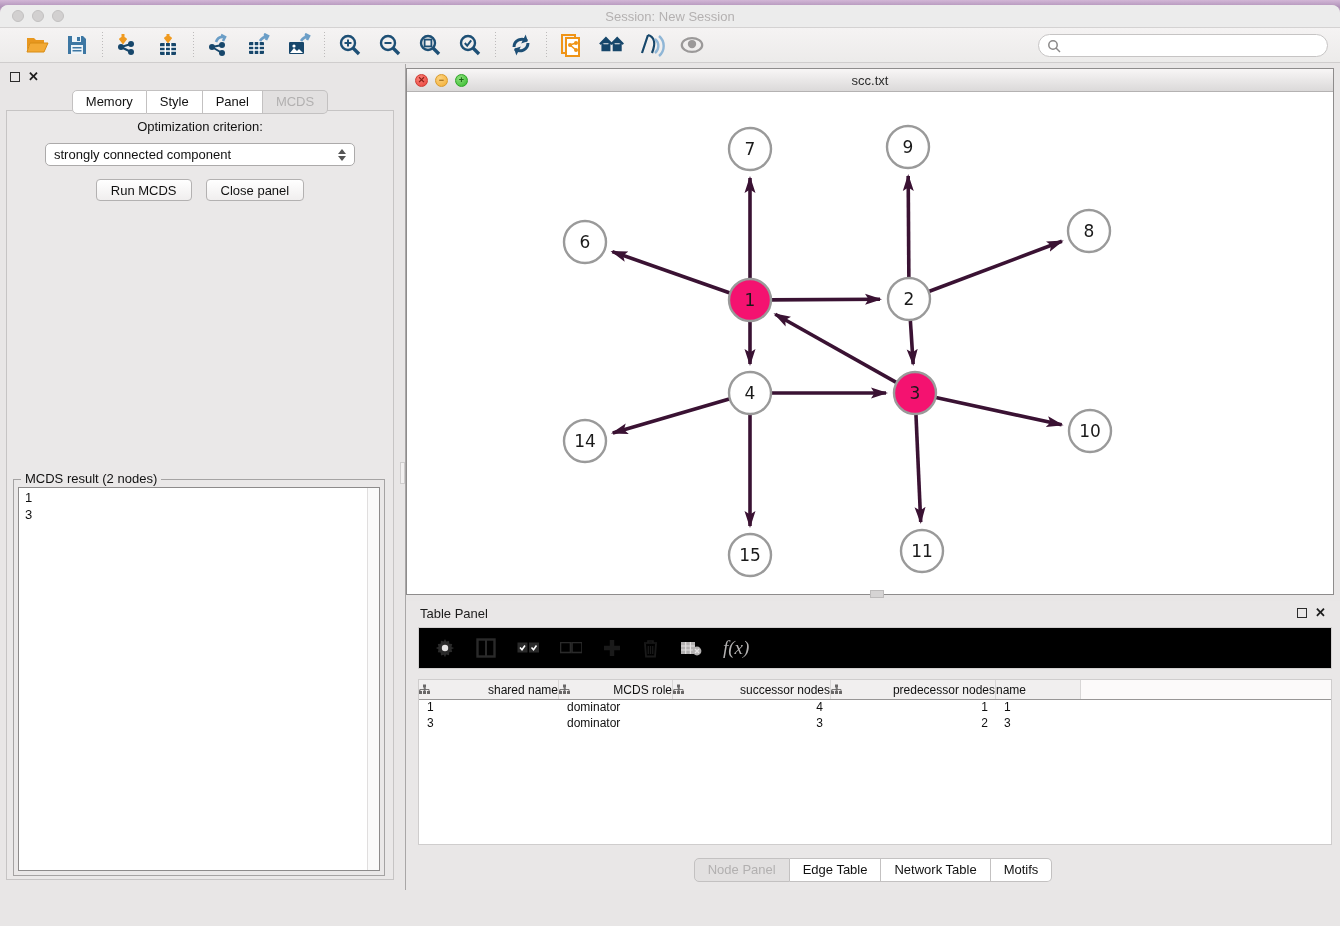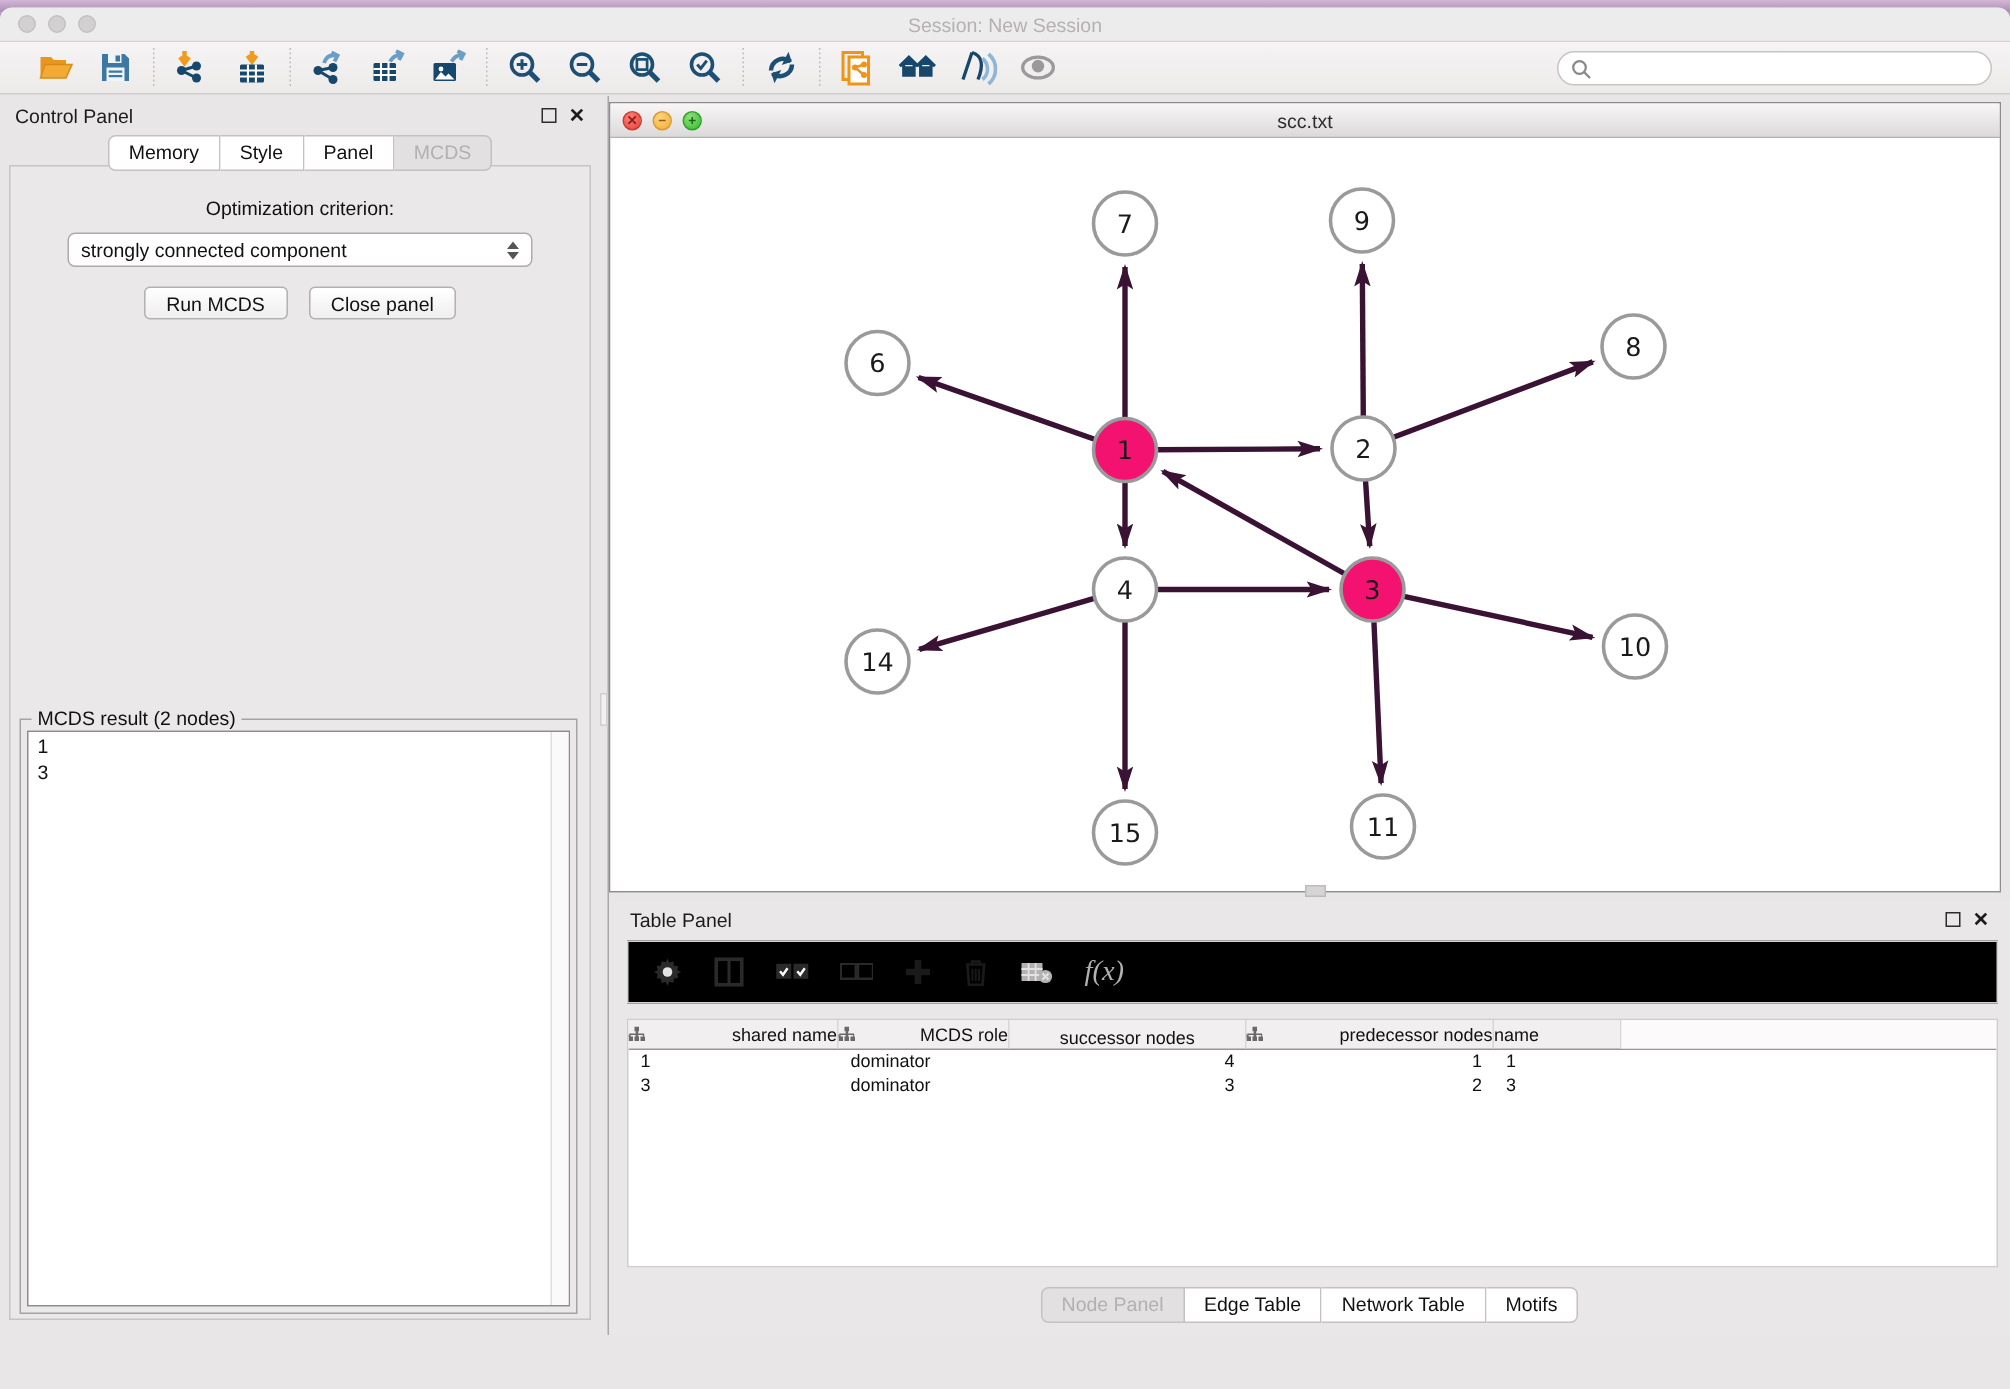--- a/index.html
+++ b/index.html
@@ -50,21 +50,21 @@
   .float-icon { width:10px; height:10px; border:1.5px solid #2c2c2c; }
   .close-icon { font-size:13px; font-weight:bold; color:#1c1c1c; line-height:10px; }
   .cp-tabs { display:flex; justify-content:center; position:relative; z-index:2; }
   .tab { background:#fff; border:1px solid #c3c1c1; border-left-width:0;
     padding:3px 13px 4px; font-size:13px; color:#111; }
   .tab:first-child { border-left-width:1px; border-radius:5px 0 0 5px; }
   .tab:last-child { border-radius:0 5px 5px 0; }
   .tab.active { background:#e2e0e0; color:#b2b0b0; }
   .cp-body { position:absolute; left:6px; right:6px; top:46px; bottom:10px;
     background:#eae8e8; border:1px solid #c6c4c4; }
-  .opt-label { text-align:center; margin-top:20px; font-size:13px; color:#111; }
+  .opt-label { text-align:center; margin-top:8px; font-size:13px; color:#111; }
   .select { margin:9px auto 0; width:310px; height:23px; background:#fff;
     border:1px solid #acaaaa; border-radius:5px; display:flex; align-items:center;
     padding:0 8px; font-size:13px; color:#111; }
   .select .val { flex:1; }
   .spin { display:flex; flex-direction:column; gap:2px; align-items:center; }
   .spin i { width:0; height:0; border-left:4px solid transparent; border-right:4px solid transparent; }
   .spin .up { border-bottom:5px solid #555; }
   .spin .dn { border-top:5px solid #555; }
   .btn-row { display:flex; justify-content:center; gap:14px; margin-top:13px; }
   .pushbtn { height:22px; padding:0 14px; font-size:13px; color:#111;
@@ -296,21 +296,20 @@
           <path d="M9 9 L13 13" stroke="#8a8888" stroke-width="1.5"></path>
         </svg>
       <input type="text" value="" style="">
     </div>
   </div>
 
   <div class="content">
 
     <div class="left-col">
       <div class="cp-header">
-        <span class="cp-title">Control Panel</span>
         <span class="panel-btns">
           <span class="float-icon"></span>
           <span class="close-icon">✕</span>
         </span>
       </div>
       <div class="cp-tabs">
         <span class="tab">Memory</span>
         <span class="tab">Style</span>
         <span class="tab">Panel</span>
         <span class="tab active">MCDS</span>
@@ -482,21 +481,21 @@
                 <g fill="#6a6868">
                   <rect x="4" y="0.5" width="3" height="3"></rect>
                   <rect x="0" y="7" width="3" height="3"></rect>
                   <rect x="4" y="7" width="3" height="3"></rect>
                   <rect x="8" y="7" width="3" height="3"></rect>
                   <path d="M5.2 3.5 h0.8 v2 h-5 v1.5 h-1 v-1.5 h0 M5.2 3.5 v3.5 h0.8 v-3.5 M10 7 v-1.5 h-5" stroke="#6a6868" stroke-width="0.9" fill="none"></path>
                 </g>
               </svg>
               <span>MCDS role</span>
             </div>
-            <div class="gt-hcell" style="width: 158px; flex-direction: column;">
+            <div class="gt-hcell" style="width: 158px;">
               <svg width="11" height="11" viewBox="0 0 11 11">
                 <g fill="#6a6868">
                   <rect x="4" y="0.5" width="3" height="3"></rect>
                   <rect x="0" y="7" width="3" height="3"></rect>
                   <rect x="4" y="7" width="3" height="3"></rect>
                   <rect x="8" y="7" width="3" height="3"></rect>
                   <path d="M5.2 3.5 h0.8 v2 h-5 v1.5 h-1 v-1.5 h0 M5.2 3.5 v3.5 h0.8 v-3.5 M10 7 v-1.5 h-5" stroke="#6a6868" stroke-width="0.9" fill="none"></path>
                 </g>
               </svg>
               <span>successor nodes</span>

